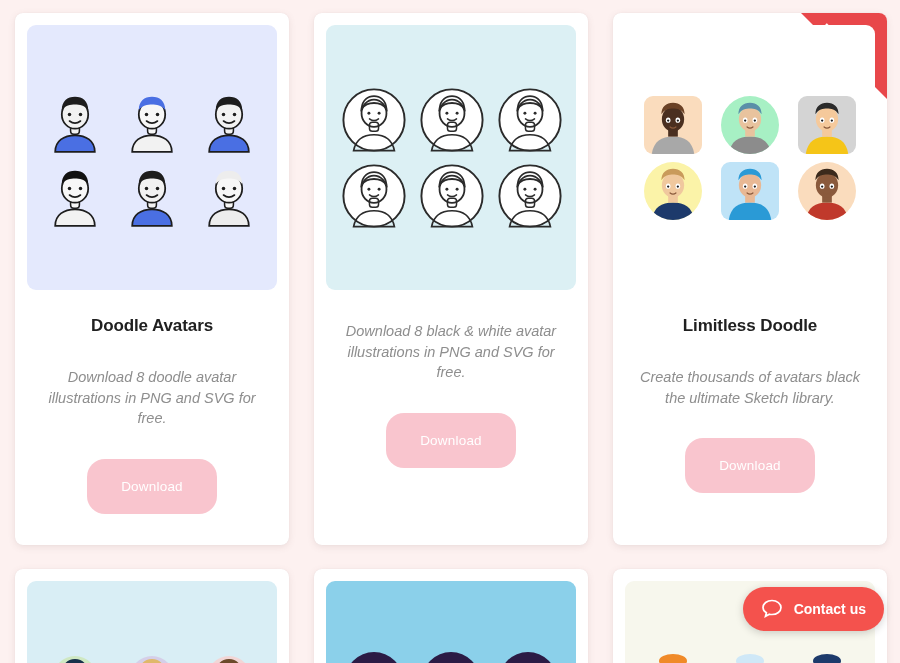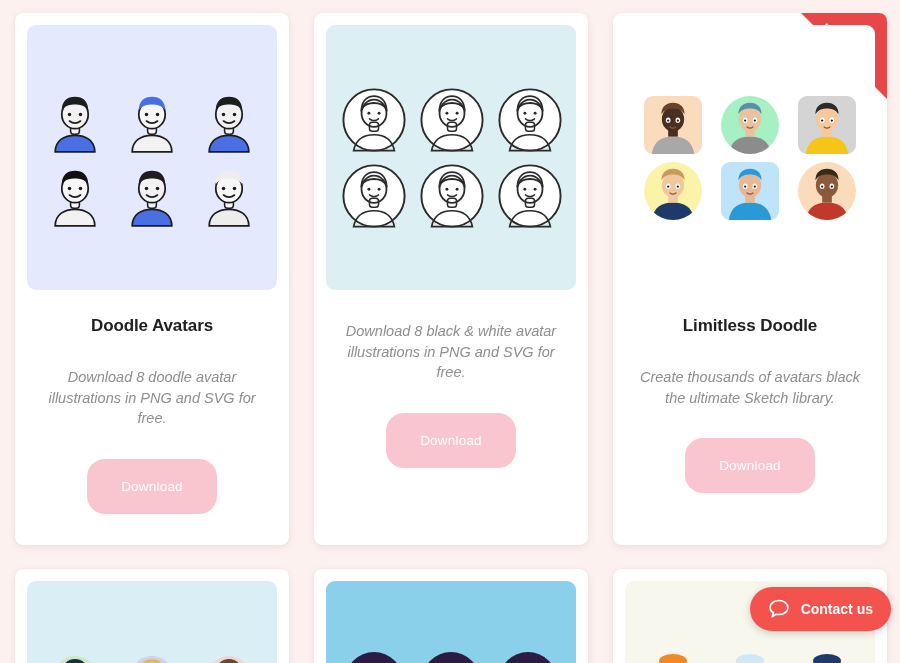--- a/index.html
+++ b/index.html
@@ -100,21 +100,21 @@
     text-align: center;
     transform: rotate(45deg);
     color: #fff;
     font-size: 9px;
     font-weight: bold;
     letter-spacing: 1.6px;
   }
   
   .chat-widget {
     position: absolute;
-    right: 9px; bottom: 32px;
+    right: 16px; bottom: 32px;
     background: #f4524d;
     color: #fff;
     border-radius: 22px;
     height: 44px;
     display: flex;
     align-items: center;
     gap: 9px;
     padding: 0 18px 0 16px;
     font-weight: bold;
     font-size: 14px;

